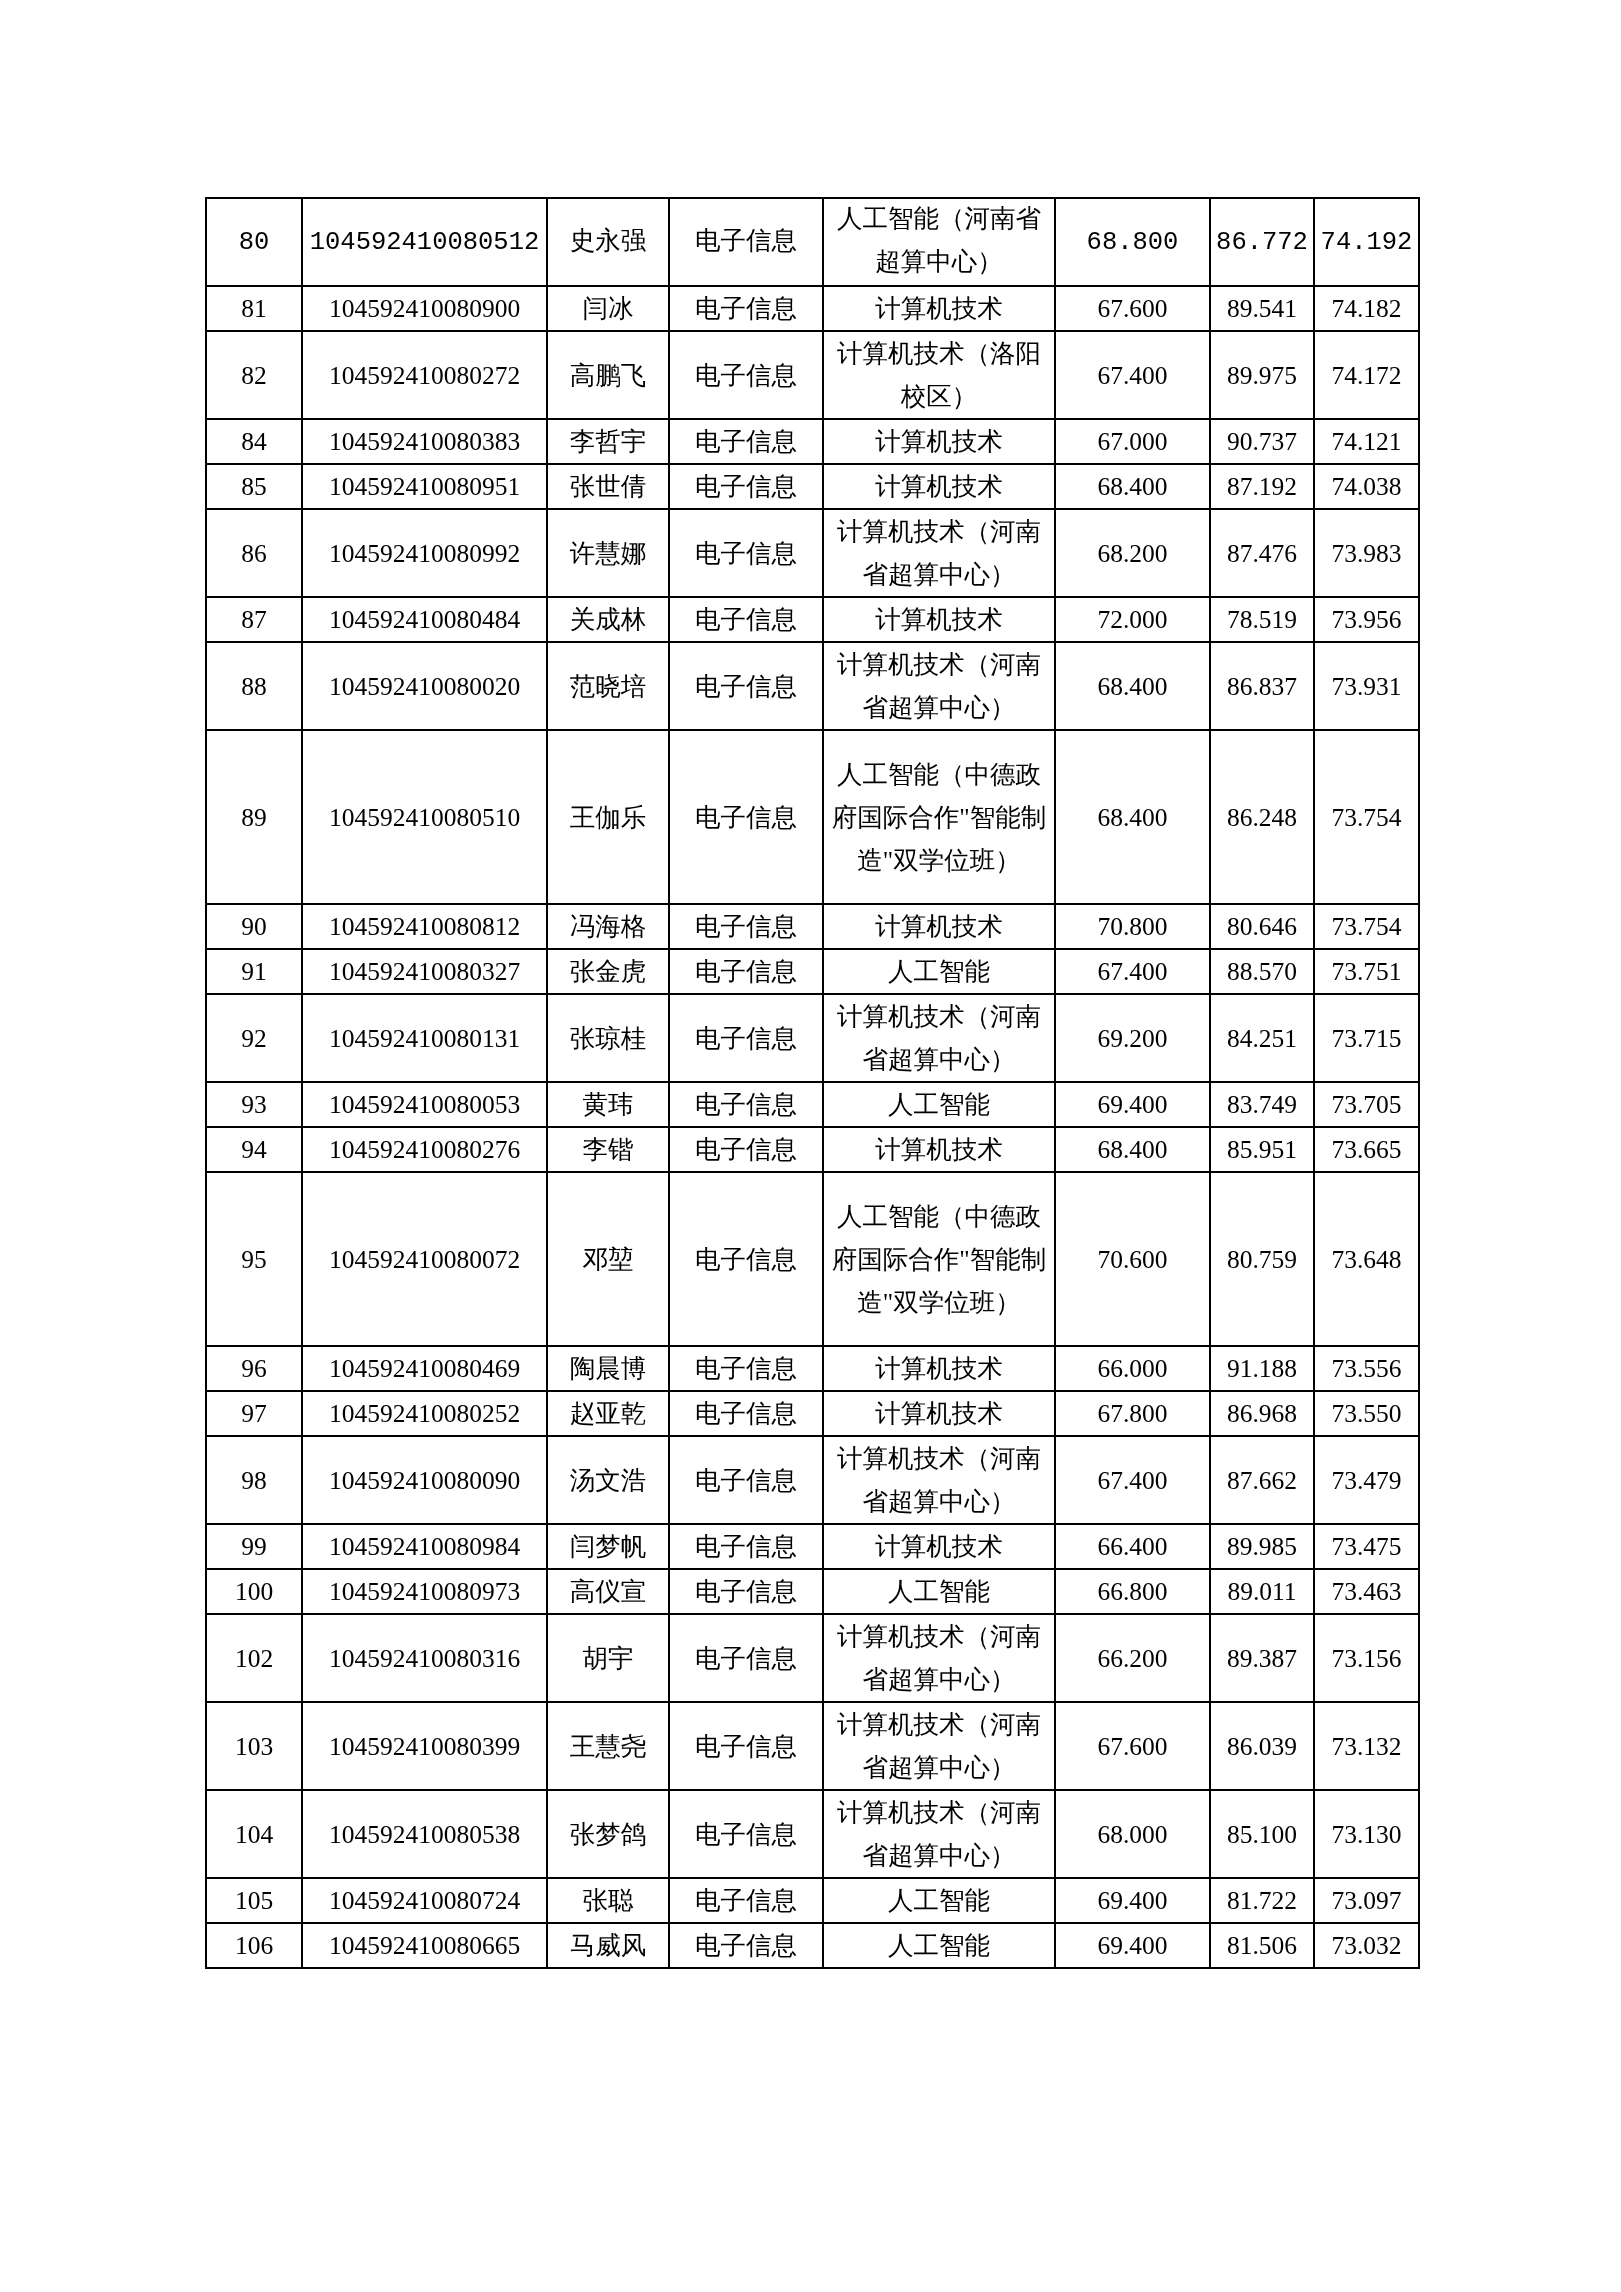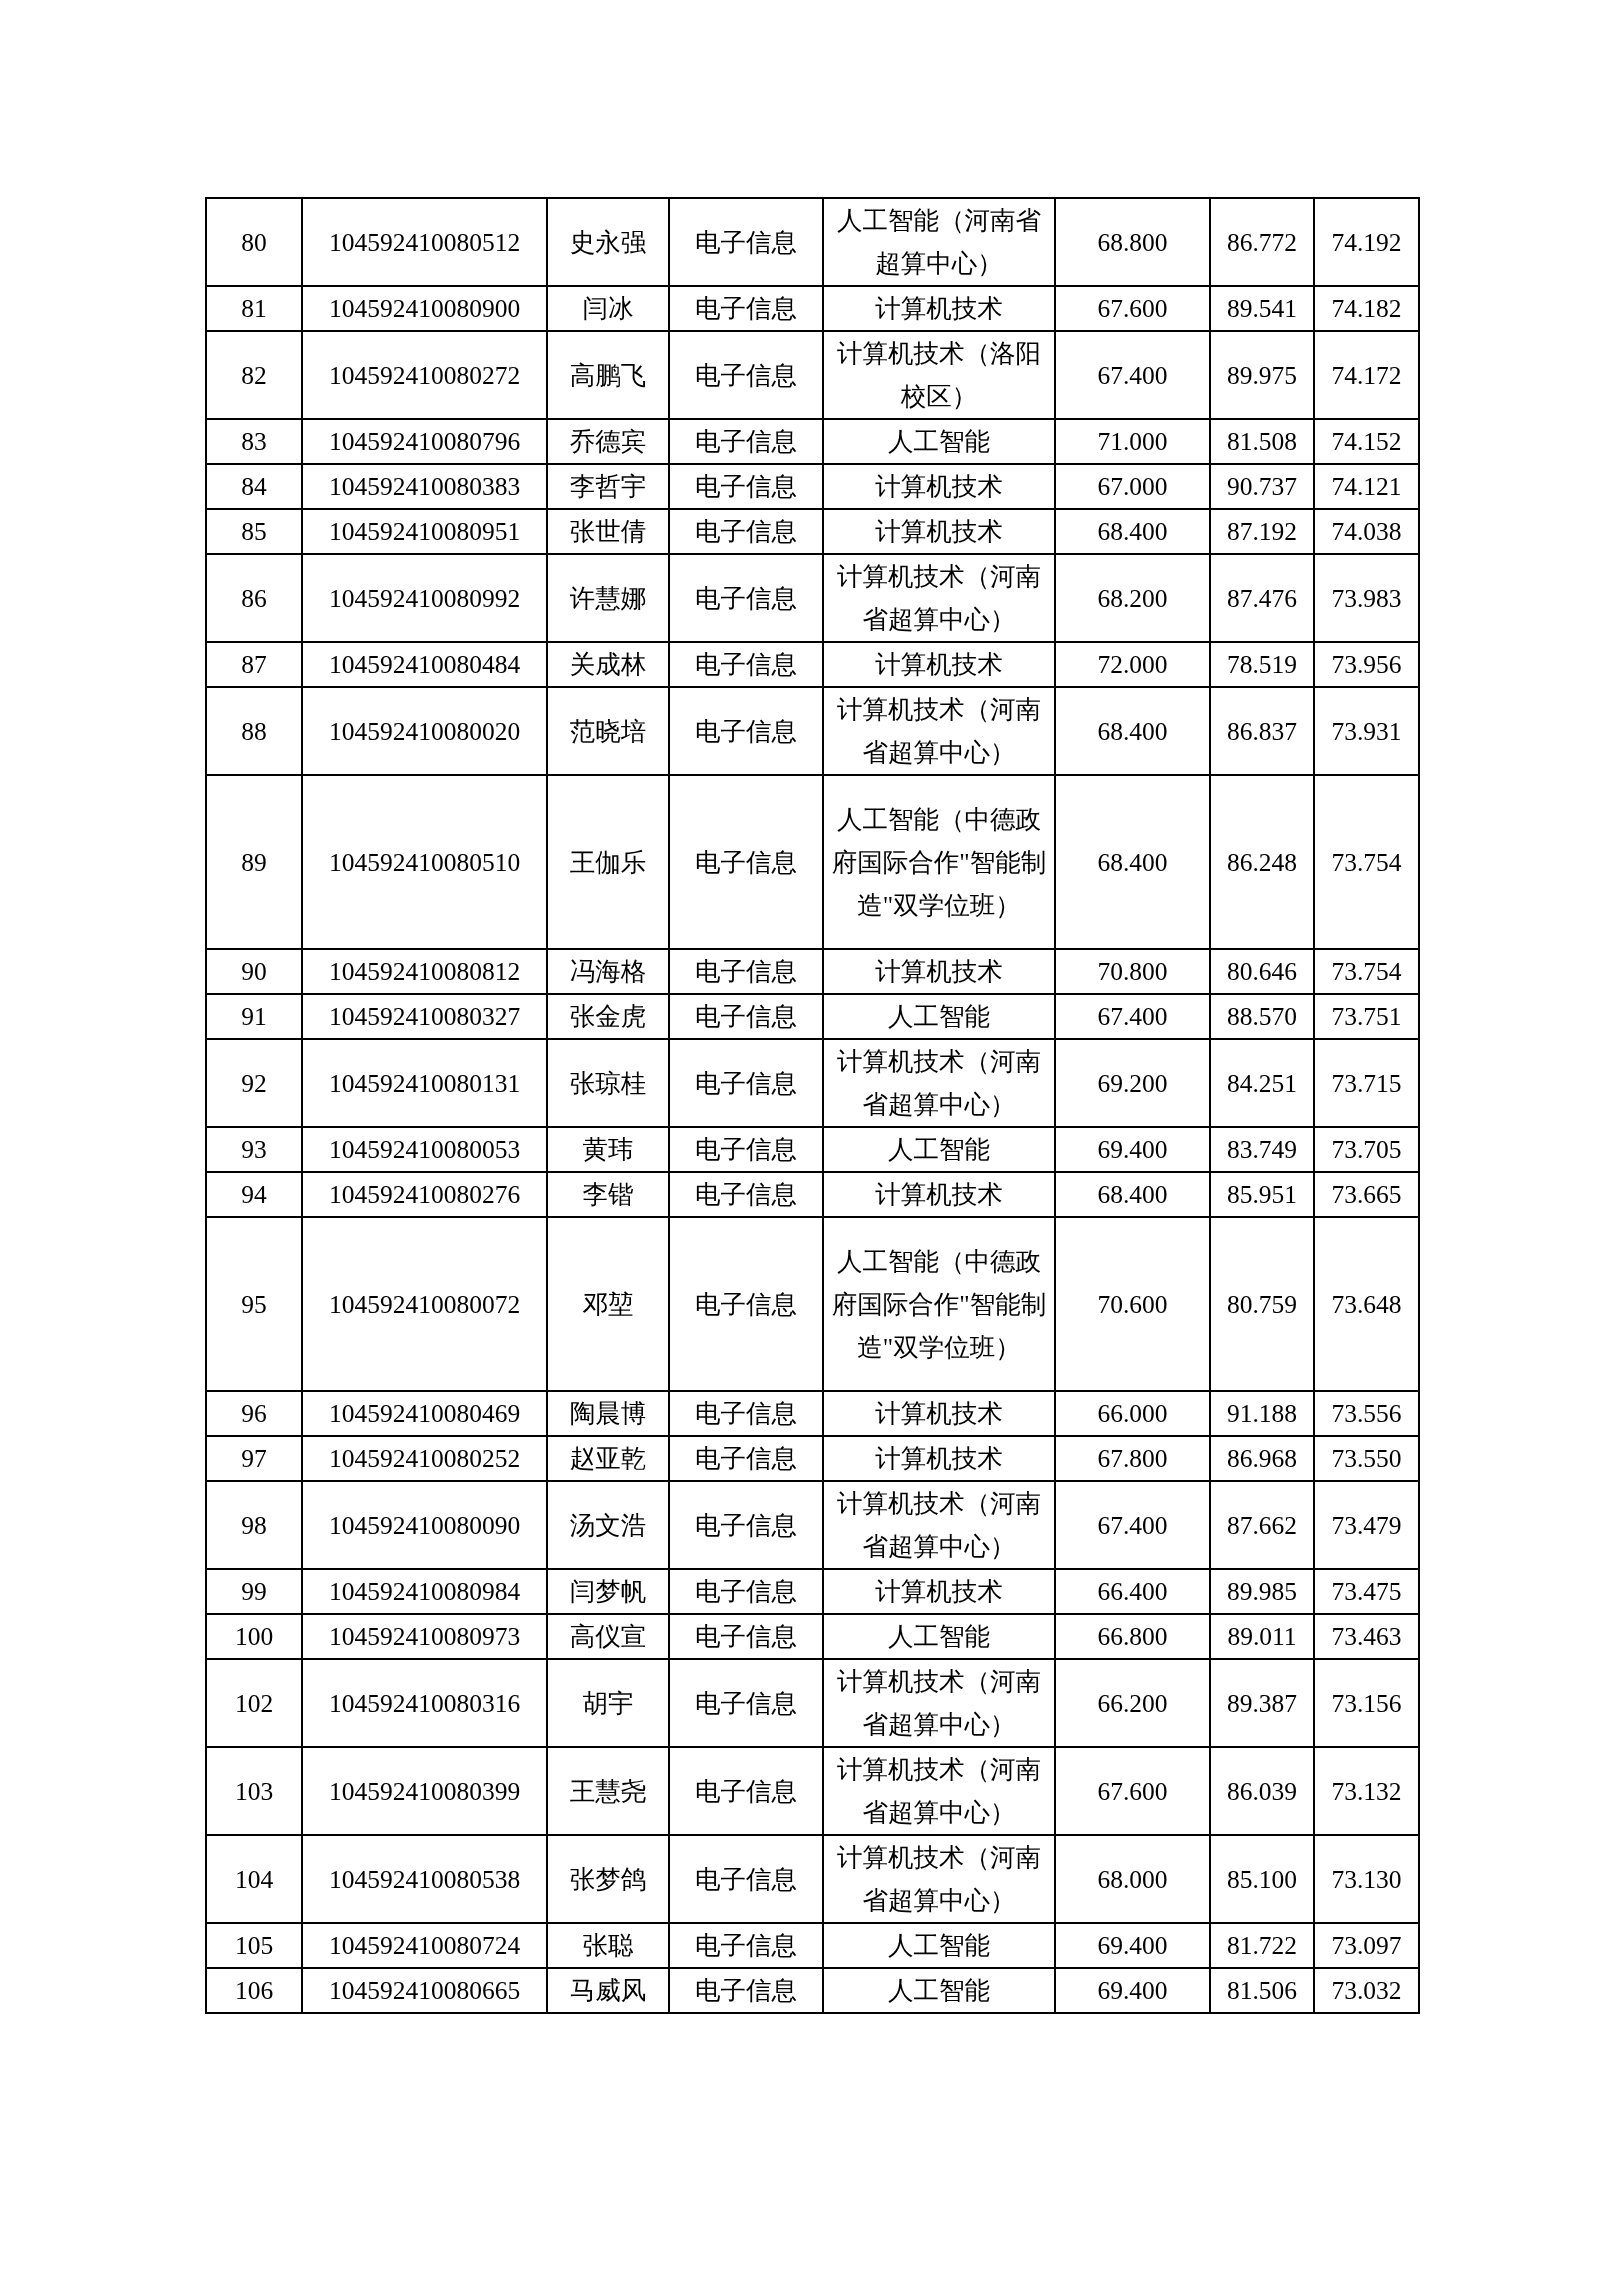--- a/index.html
+++ b/index.html
@@ -27,21 +27,21 @@
     <col style="width:96px">
       <col style="width:245px">
       <col style="width:122px">
       <col style="width:154px">
     <col style="width:232px">
       <col style="width:155px">
       <col style="width:104px">
       <col style="width:105px">
   </colgroup>
   <tbody id="rows">
-      <tr style="height: 87px;">
+      <tr style="height: 87px; font-family: Liberation Mono, monospace;">
         <td>80</td>
         <td>104592410080512</td>
         <td>史永强</td>
         <td>电子信息</td>
         <td class="major">人工智能（河南省超算中心）</td>
         <td>68.800</td>
         <td>86.772</td>
         <td>74.192</td>
       </tr>
       <tr style="height: 44px;">
@@ -56,30 +56,20 @@
       </tr>
       <tr style="height: 87px;">
         <td>82</td>
         <td>104592410080272</td>
         <td>高鹏飞</td>
         <td>电子信息</td>
         <td class="major">计算机技术（洛阳校区）</td>
         <td>67.400</td>
         <td>89.975</td>
         <td>74.172</td>
-      </tr>
-      <tr style="height: 44px;">
-        <td>83</td>
-        <td>104592410080796</td>
-        <td>乔德宾</td>
-        <td>电子信息</td>
-        <td class="major">人工智能</td>
-        <td>71.000</td>
-        <td>81.508</td>
-        <td>74.152</td>
       </tr>
       <tr style="height: 44px;">
         <td>84</td>
         <td>104592410080383</td>
         <td>李哲宇</td>
         <td>电子信息</td>
         <td class="major">计算机技术</td>
         <td>67.000</td>
         <td>90.737</td>
         <td>74.121</td>

